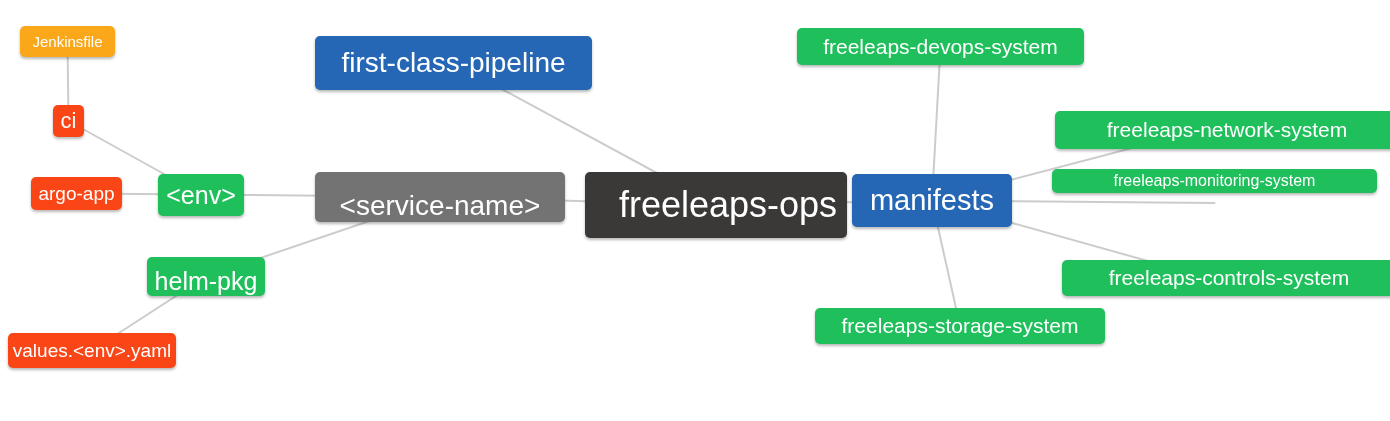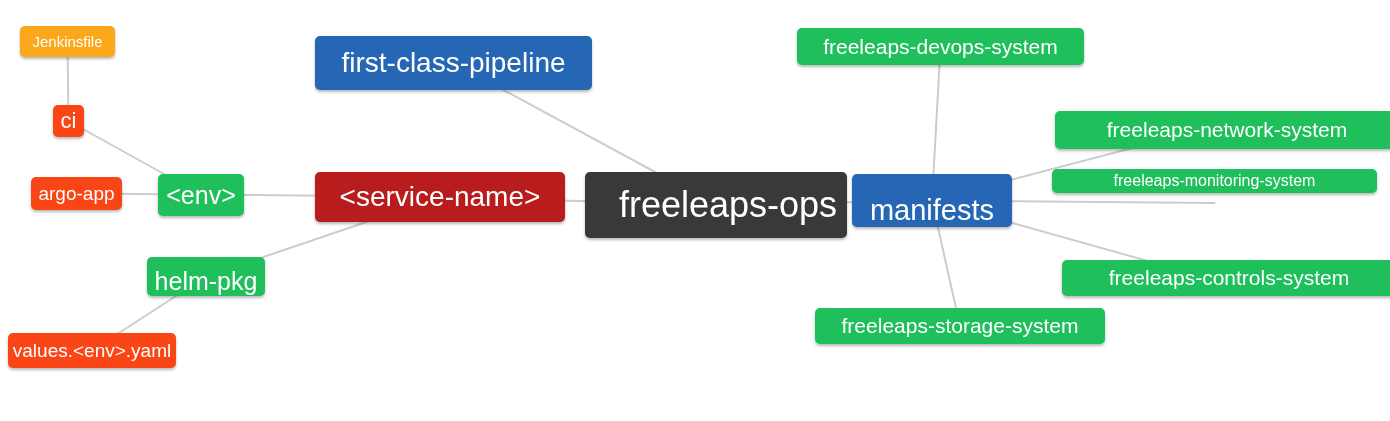--- a/index.html
+++ b/index.html
@@ -71,27 +71,27 @@
       </div>
       <div class="node" style="left: 147px; top: 257px; width: 118px; height: 39px; font-size: 25px; background: rgb(31, 191, 92); align-items: flex-end;">
         <span>helm-pkg</span>
       </div>
       <div class="node" style="left: 8px; top: 333px; width: 168px; height: 35px; font-size: 19px; background: rgb(250, 70, 22);">
         <span>values.&lt;env&gt;.yaml</span>
       </div>
       <div class="node" style="left: 315px; top: 36px; width: 277px; height: 54px; font-size: 28px; background: rgb(37, 103, 180);">
         <span>first-class-pipeline</span>
       </div>
-      <div class="node" style="left: 315px; top: 172px; width: 250px; height: 50px; font-size: 28px; background: #b91c1c;">
+      <div class="node" style="left: 315px; top: 172px; width: 250px; height: 50px; font-size: 28px; background: #737373; align-items: flex-end;">
         <span>&lt;service-name&gt;</span>
       </div>
       <div class="node" style="left: 585px; top: 172px; width: 262px; height: 66px; font-size: 36px; background: rgb(59, 56, 56); padding-left: 24px;">
         <span>freeleaps-ops</span>
       </div>
-      <div class="node" style="left: 852px; top: 174px; width: 160px; height: 53px; font-size: 29px; background: rgb(37, 103, 180); align-items: flex-end;">
+      <div class="node" style="left: 852px; top: 174px; width: 160px; height: 53px; font-size: 29px; background: rgb(37, 103, 180);">
         <span>manifests</span>
       </div>
       <div class="node" style="left: 797px; top: 28px; width: 287px; height: 37px; font-size: 21px; background: rgb(31, 191, 92);">
         <span>freeleaps-devops-system</span>
       </div>
       <div class="node" style="left: 1055px; top: 111px; width: 344px; height: 38px; font-size: 21px; background: rgb(31, 191, 92); justify-content: center;">
         <span>freeleaps-network-system</span>
       </div>
       <div class="node" style="left: 1052px; top: 169px; width: 325px; height: 24px; font-size: 16px; background: rgb(31, 191, 92);">
         <span>freeleaps-monitoring-system</span>

